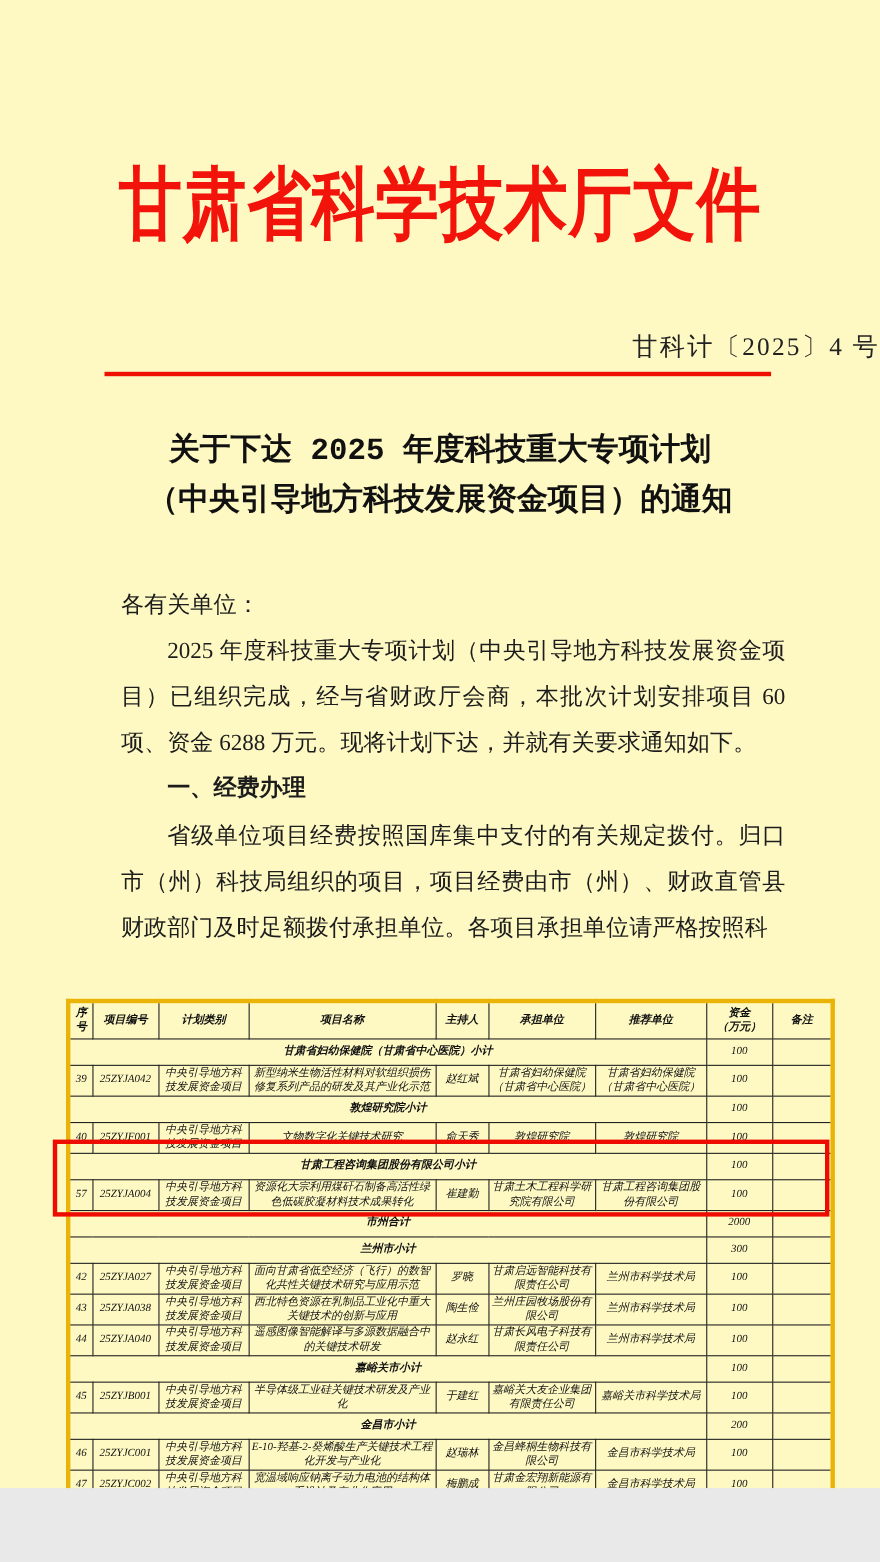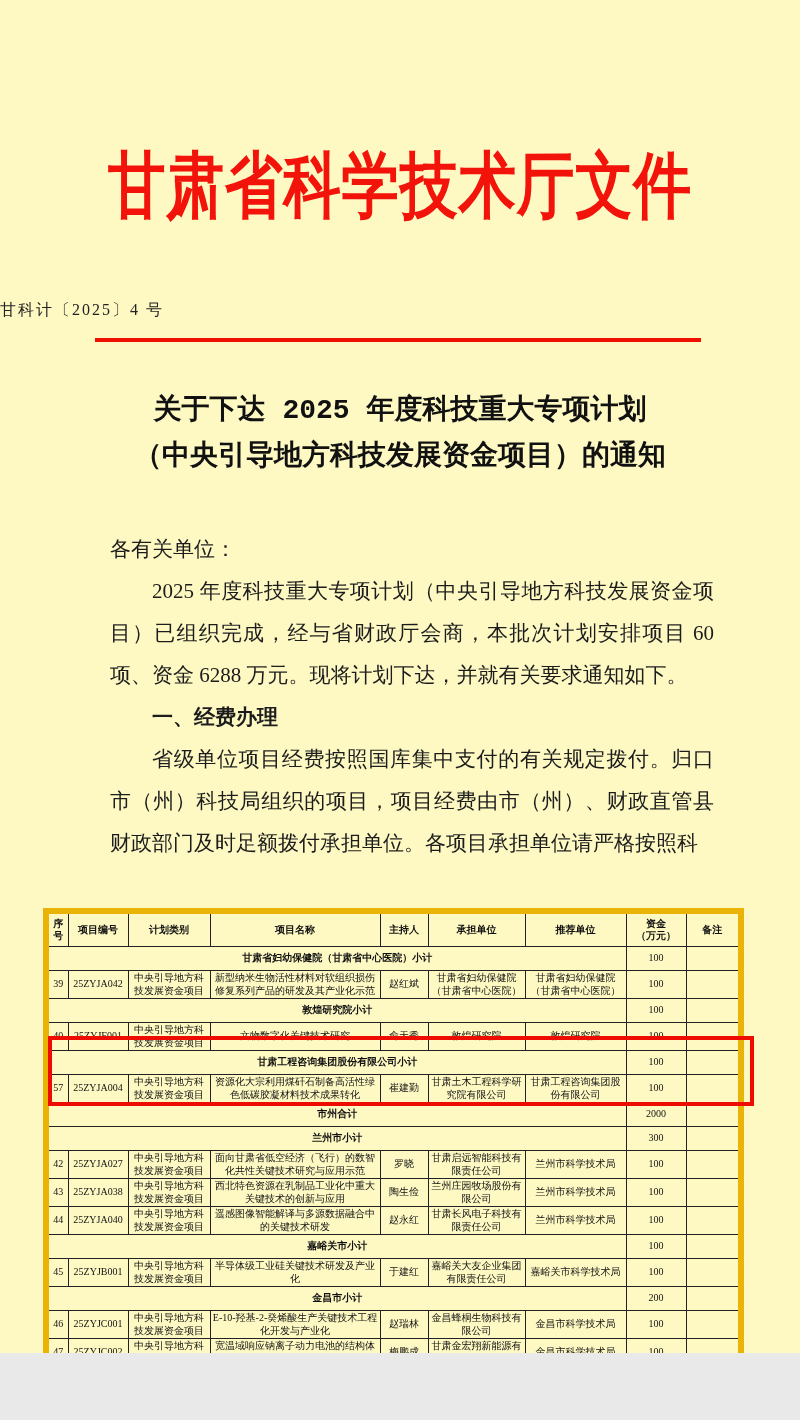--- a/index.html
+++ b/index.html
@@ -25,22 +25,22 @@
     transform: scaleX(0.80);
     transform-origin: center;
     white-space: nowrap;
     letter-spacing: 1px;
   }
   .doc-number {
     position: absolute;
     top: 300px;
     left: 0;
     width: 800px;
-    text-align: left;
-    font-size: 16px;
+    text-align: right;
+    font-size: 23px;
     letter-spacing: 2px;
     color: #222;
   }
   .red-line {
     position: absolute;
     top: 338px;
     left: 95px;
     width: 606px;
     height: 4px;
     background: #ee1000;
@@ -66,28 +66,29 @@
     line-height: 42px;
     color: #1c1c1c;
     text-align: justify;
   }
   .body-text p { margin: 0; }
   .indent { text-indent: 2em; }
   .heading { font-weight: bold; font-family: "Liberation Sans", "DejaVu Sans", sans-serif; }
   .project-table {
     position: absolute;
     top: 908px;
-    left: 43px;
+    left: 60px;
     width: 695px;
     border-collapse: collapse;
     table-layout: fixed;
     font-size: 10px;
     line-height: 1.25;
     color: #111;
-    border: 6px solid #eab308;
+    border: 4px solid #eab308;
+    font-style: italic;
   }
   .project-table th, .project-table td {
     border: 1px solid #222;
     text-align: center;
     vertical-align: middle;
     padding: 1px 2px;
     overflow: hidden;
     word-break: break-all;
   }
   .project-table th { font-weight: bold; white-space: pre-line; height: 30px; }

